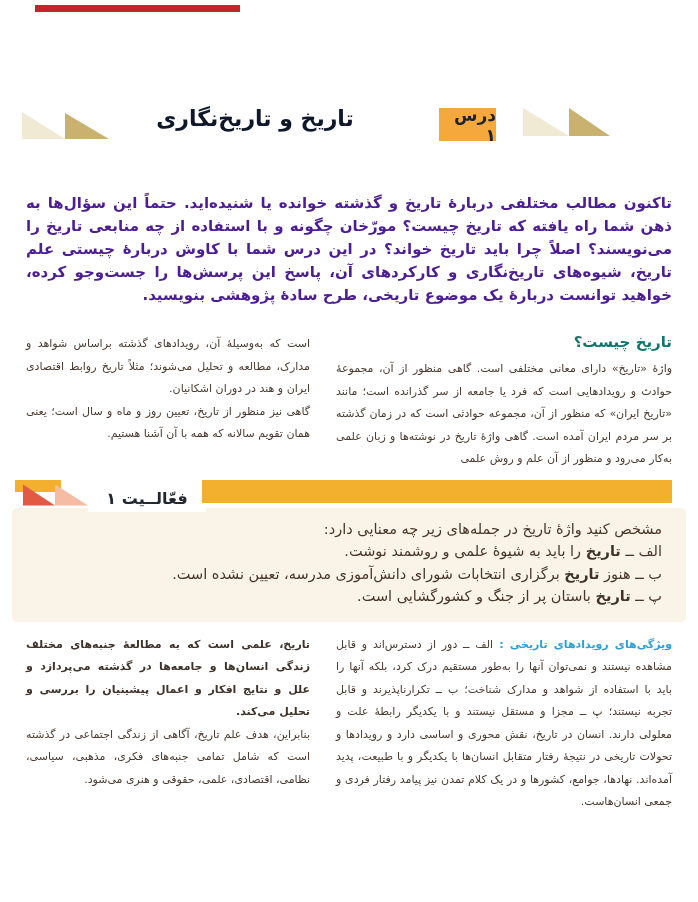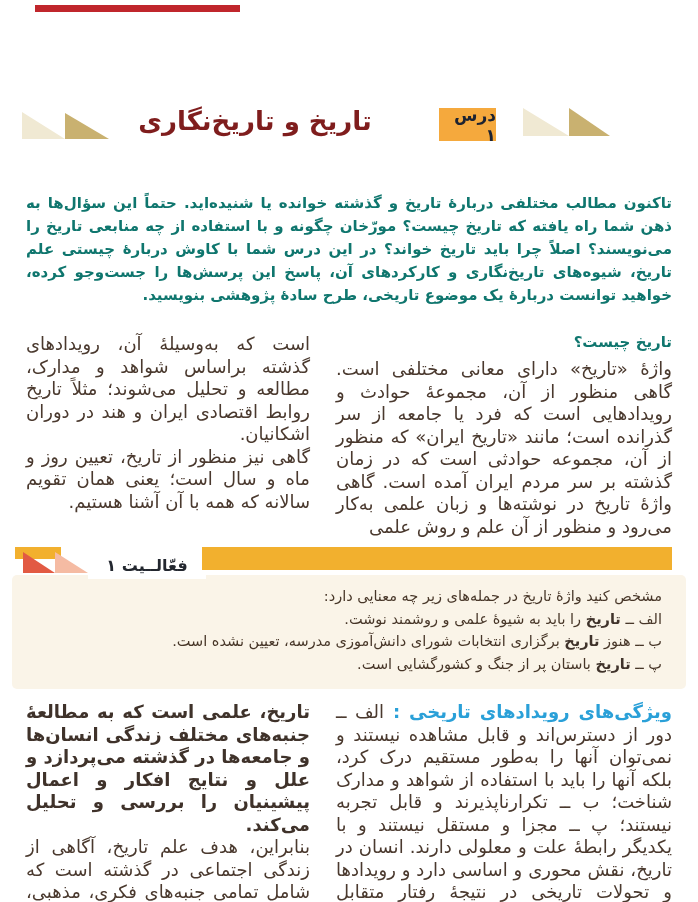--- a/index.html
+++ b/index.html
@@ -17,39 +17,39 @@
   .header{position:relative;margin-top:104px;height:40px;}
   .tri{clip-path:polygon(0 0,0 100%,100% 100%);}
   .tri-group-left{position:absolute;left:22px;top:8px;display:flex;align-items:flex-end;}
   .tri-group-right{position:absolute;left:523px;top:4px;display:flex;align-items:flex-end;}
   .tri-tan-l{width:44px;height:26px;background:#c9b170;}
   .tri-cream-l{width:43px;height:27px;background:#f0e9d3;}
   .tri-tan-r{width:41px;height:28px;background:#c9b170;}
   .tri-cream-r{width:46px;height:28px;background:#f0e9d3;}
   .page-title{
     position:absolute;left:112px;top:2px;width:286px;
-    text-align:center;font-size:26px;font-weight:bold;color:#7f1d1d;
+    text-align:center;font-size:22px;font-weight:bold;color:#0f172a;
   }
   .lesson-badge{
     position:absolute;left:439px;top:4px;width:57px;height:33px;
     background:#f5a93d;display:flex;align-items:center;justify-content:center;
     font-size:17px;font-weight:bold;color:#1d2331;
   }
   .intro{
     margin:48px 26px 0;
     font-size:15px;font-weight:bold;line-height:23px;
-    text-align:justify;color:#0f766e;
+    text-align:justify;color:#4c1d95;
   }
   .cols{display:flex;gap:26px;margin:0 26px;align-items:flex-start;}
   .cols-top{margin-top:26px;}
   .cols-bottom{margin-top:12px;}
   .col-main{width:336px;flex:none;}
   .col-side{flex:1;min-width:0;}
   .sec-heading{color:#0f766e;font-weight:bold;font-size:15px;margin:0 0 7px;}
-  .body-p{font-size:18px;line-height:22.5px;text-align:justify;margin:0;color:#4a392e;}
+  .body-p{font-size:11px;line-height:22.5px;text-align:justify;margin:0;color:#4a392e;}
   .b-bold{font-weight:bold;color:#3f322a;}
   .features-heading{color:#2aa0d8;font-weight:bold;}
   .activity-header{position:relative;height:26px;margin:9px 26px 0;}
   .ah-stub{position:absolute;left:-11px;top:0;width:46px;height:12px;background:#f2b02e;}
   .ah-tri-red{position:absolute;left:-3px;top:5px;width:32px;height:21px;background:#e25a43;}
   .ah-tri-salmon{position:absolute;left:29px;top:5px;width:33px;height:21px;background:#f5bba3;}
   .ah-label{
     position:absolute;left:62px;top:0;width:118px;height:26px;line-height:26px;
     text-align:center;font-weight:bold;font-size:16px;color:#23272f;background:#ffffff;margin-top:6px;
   }

